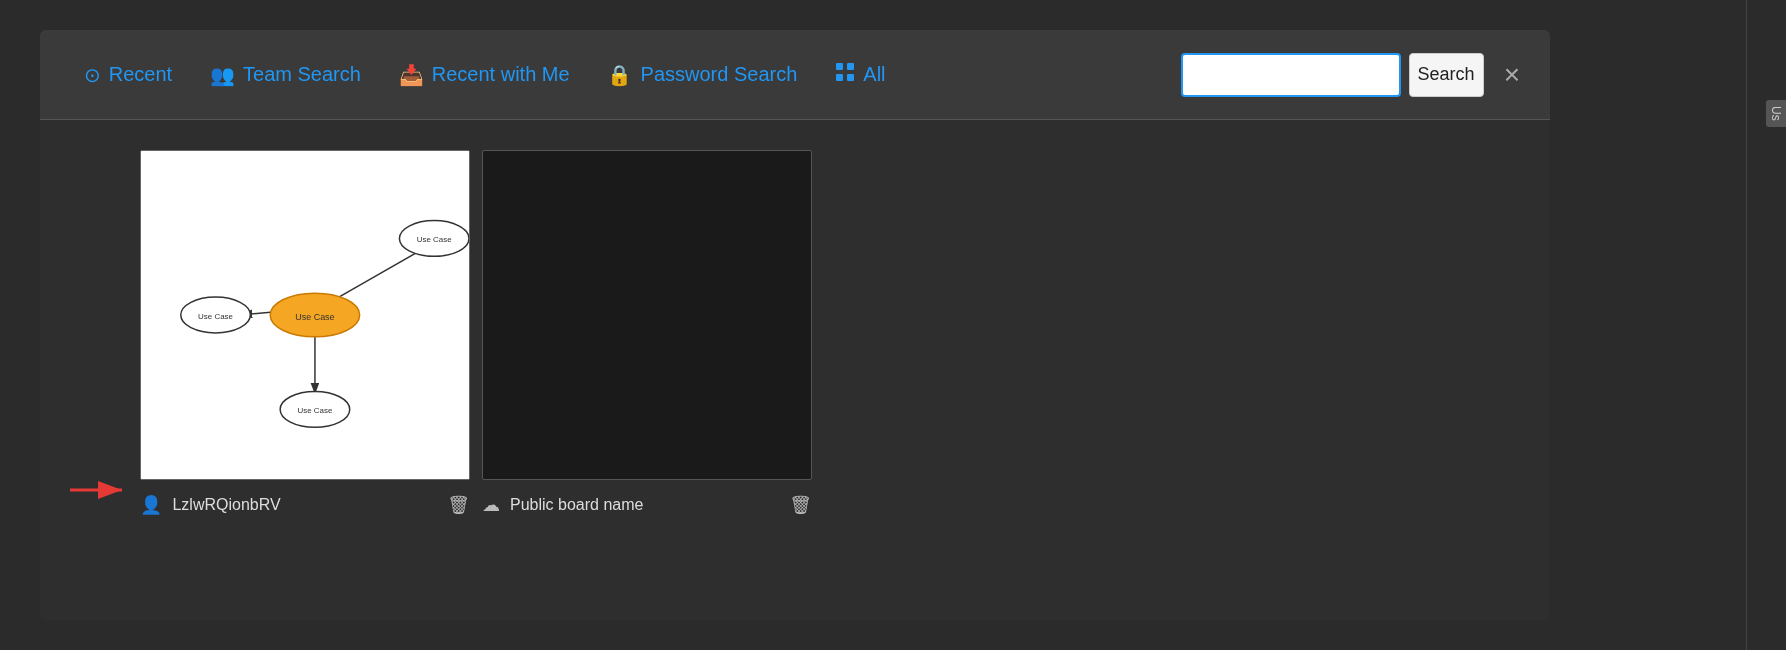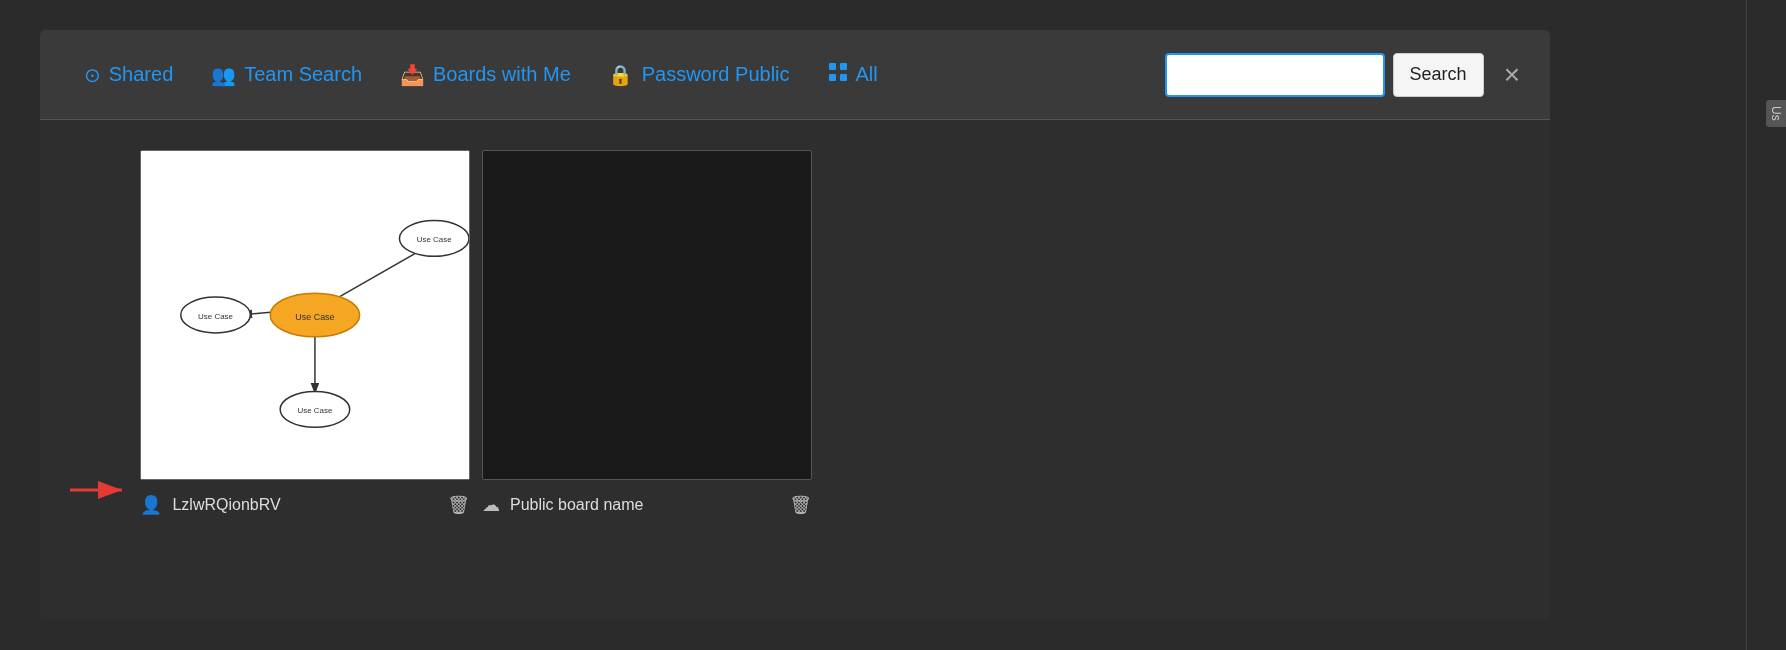--- a/index.html
+++ b/index.html
@@ -64,21 +64,21 @@
       border: 2px solid #2196f3;
       border-radius: 4px;
       background: #fff;
       padding: 0 12px;
       font-size: 16px;
       outline: none;
     }
 
     .search-btn {
       height: 44px;
-      padding: 0 16px;
+      padding: 0 8px;
       background: #f5f5f5;
       border: 1px solid #ccc;
       border-radius: 4px;
       font-size: 18px;
       font-weight: 500;
       color: #222;
       cursor: pointer;
     }
 
     .close-btn {
@@ -167,36 +167,36 @@
   </style>
 </head>
 <body>
 
 <div class="main-panel">
 
   <div class="nav-bar">
 
     <div class="nav-item">
       <span class="nav-icon">⊙</span>
-      <span>Shared</span>
+      <span>Recent</span>
     </div>
 
     <div class="nav-item">
       <span class="nav-icon">👥</span>
       <span>Team Search</span>
     </div>
 
     <div class="nav-item">
       <span class="nav-icon">📥</span>
-      <span>Boards with Me</span>
+      <span>Recent with Me</span>
     </div>
 
     <div class="nav-item">
       <span class="nav-icon">🔒</span>
-      <span>Password Public</span>
+      <span>Password Search</span>
     </div>
 
     <div class="nav-item">
       <span class="nav-icon">
         <svg width="20" height="20" viewBox="0 0 20 20" fill="#2196f3">
           <rect x="1" y="1" width="7" height="7" rx="1"></rect>
           <rect x="12" y="1" width="7" height="7" rx="1"></rect>
           <rect x="1" y="12" width="7" height="7" rx="1"></rect>
           <rect x="12" y="12" width="7" height="7" rx="1"></rect>
         </svg>

